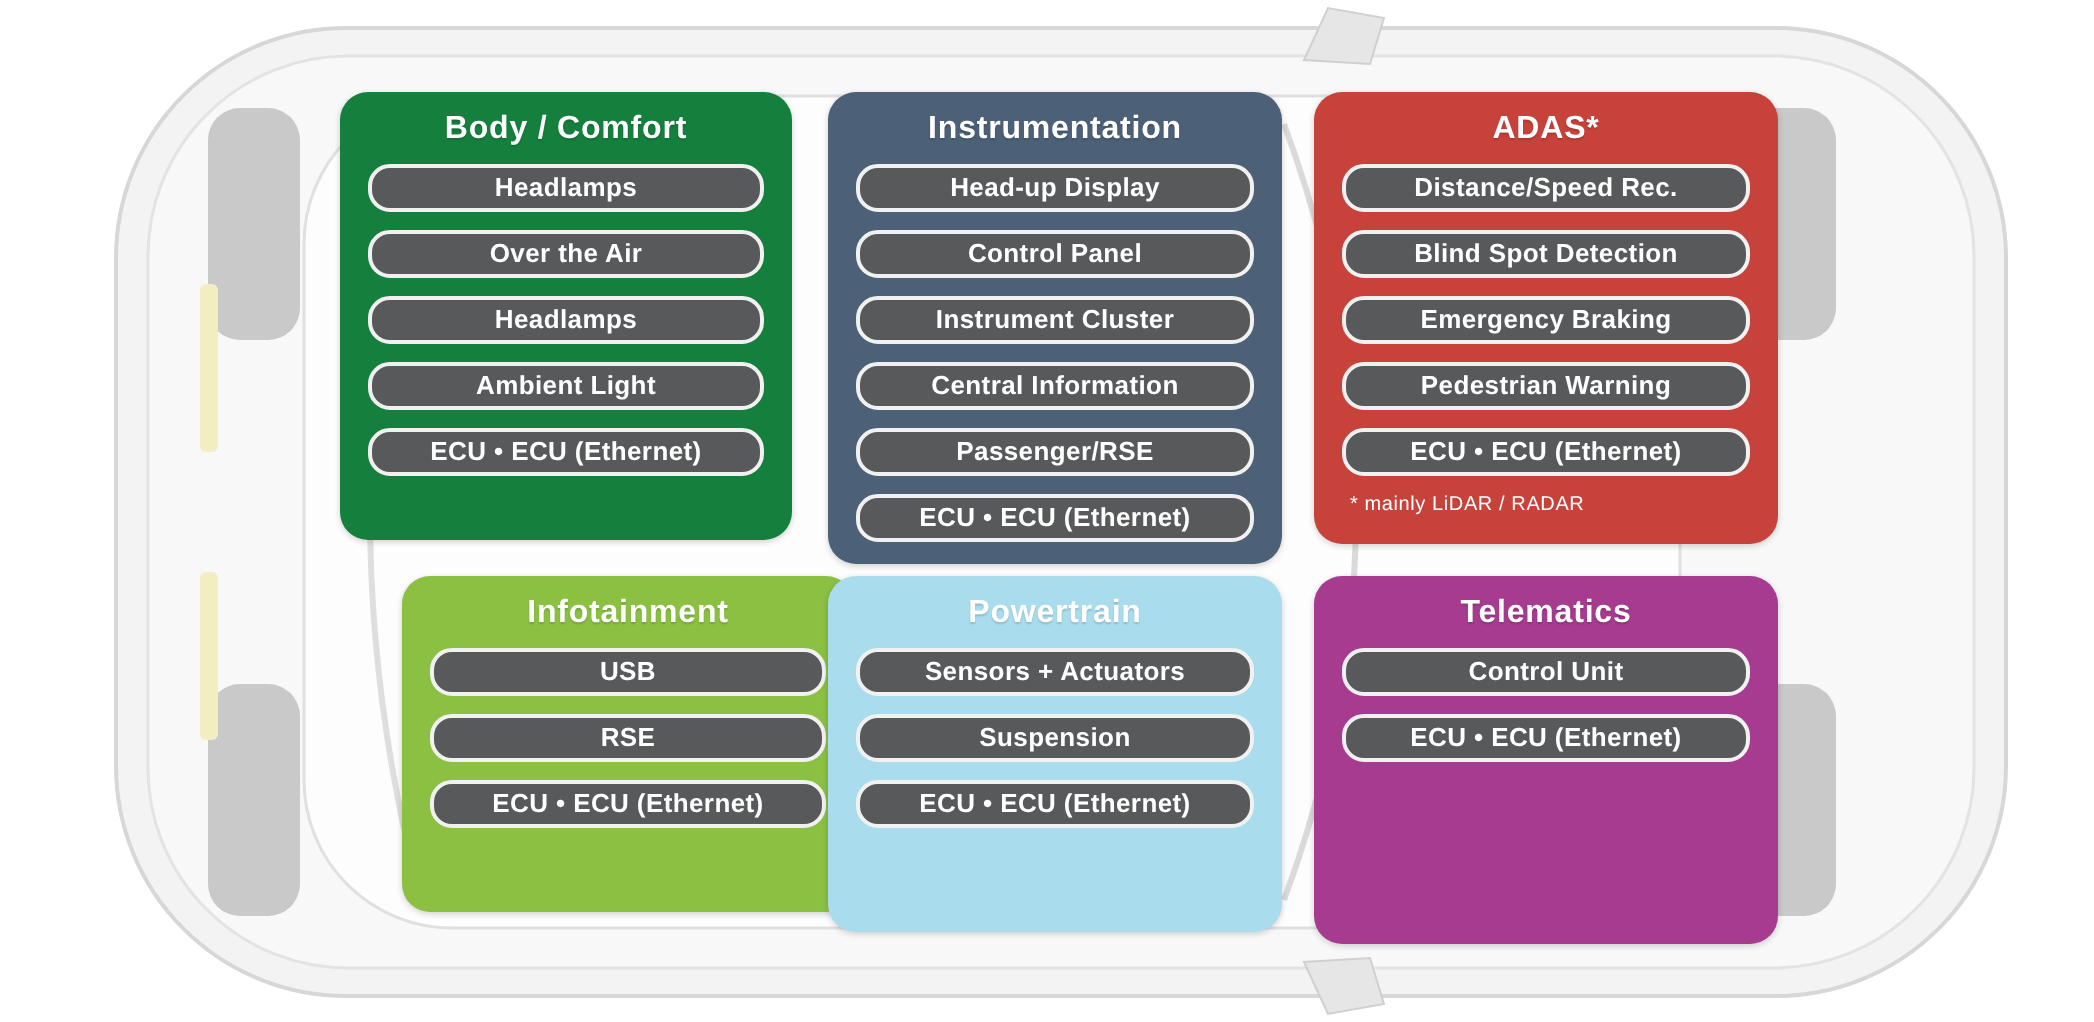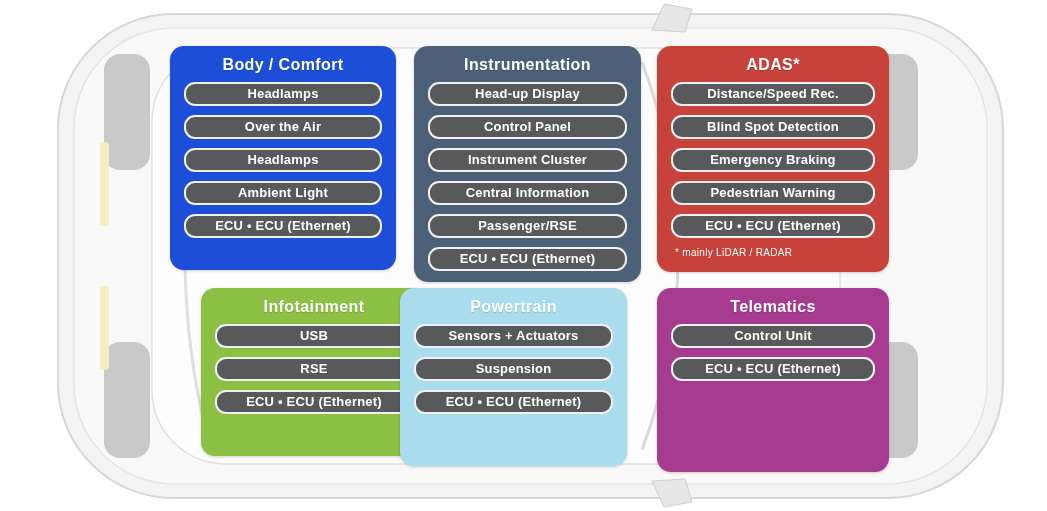--- a/index.html
+++ b/index.html
@@ -47,21 +47,21 @@
     color:#ffffff;
     font-size:10px;
     letter-spacing:0.3px;
     text-align:left;
   }
   
   .p-body{left:170px;top:46px;width:226px;height:224px;}
   .p-instr{left:414px;top:46px;width:227px;height:236px;}
   .p-adas{left:657px;top:46px;width:232px;height:226px;}
   .p-info{left:170px;top:288px;width:226px;height:168px;margin-left:31px;}
-  .p-power{left:400px;top:288px;width:227px;height:178px;}
+  .p-power{left:414px;top:288px;width:227px;height:178px;}
   .p-tele{left:657px;top:288px;width:232px;height:184px;}
 </style>
 </head>
 <body>
 
 <div class="stage">
 
   <svg class="car-bg" viewBox="0 0 1047 511" aria-hidden="true">
 
     <rect x="58" y="14" width="945" height="484" rx="115" fill="#f3f3f3" stroke="#d7d7d7" stroke-width="2"></rect>
@@ -77,21 +77,21 @@
     <rect x="872" y="54" width="46" height="116" rx="16" fill="#c9c9c9"></rect>
     <rect x="872" y="342" width="46" height="116" rx="16" fill="#c9c9c9"></rect>
 
     <path d="M 652 30 l 12 -26 l 28 5 l -7 23 z" fill="#e6e6e6" stroke="#d0d0d0" stroke-width="1"></path>
     <path d="M 652 481 l 12 26 l 28 -5 l -7 -23 z" fill="#e6e6e6" stroke="#d0d0d0" stroke-width="1"></path>
 
     <rect x="100" y="142" width="9" height="84" rx="3" fill="#f2eec2"></rect>
     <rect x="100" y="286" width="9" height="84" rx="3" fill="#f2eec2"></rect>
   </svg>
 
-  <section class="panel p-body" style="background-color: #1d4ed8;">
+  <section class="panel p-body" style="background-color: #15803d;">
     <h2 class="panel-title">Body / Comfort</h2>
     <div class="item">Headlamps</div>
     <div class="item">Over the Air</div>
     <div class="item">Headlamps</div>
     <div class="item">Ambient Light</div>
     <div class="item">ECU • ECU (Ethernet)</div>
   </section>
 
   <section class="panel p-instr" style="background-color: rgb(76, 97, 119);">
     <h2 class="panel-title">Instrumentation</h2>

